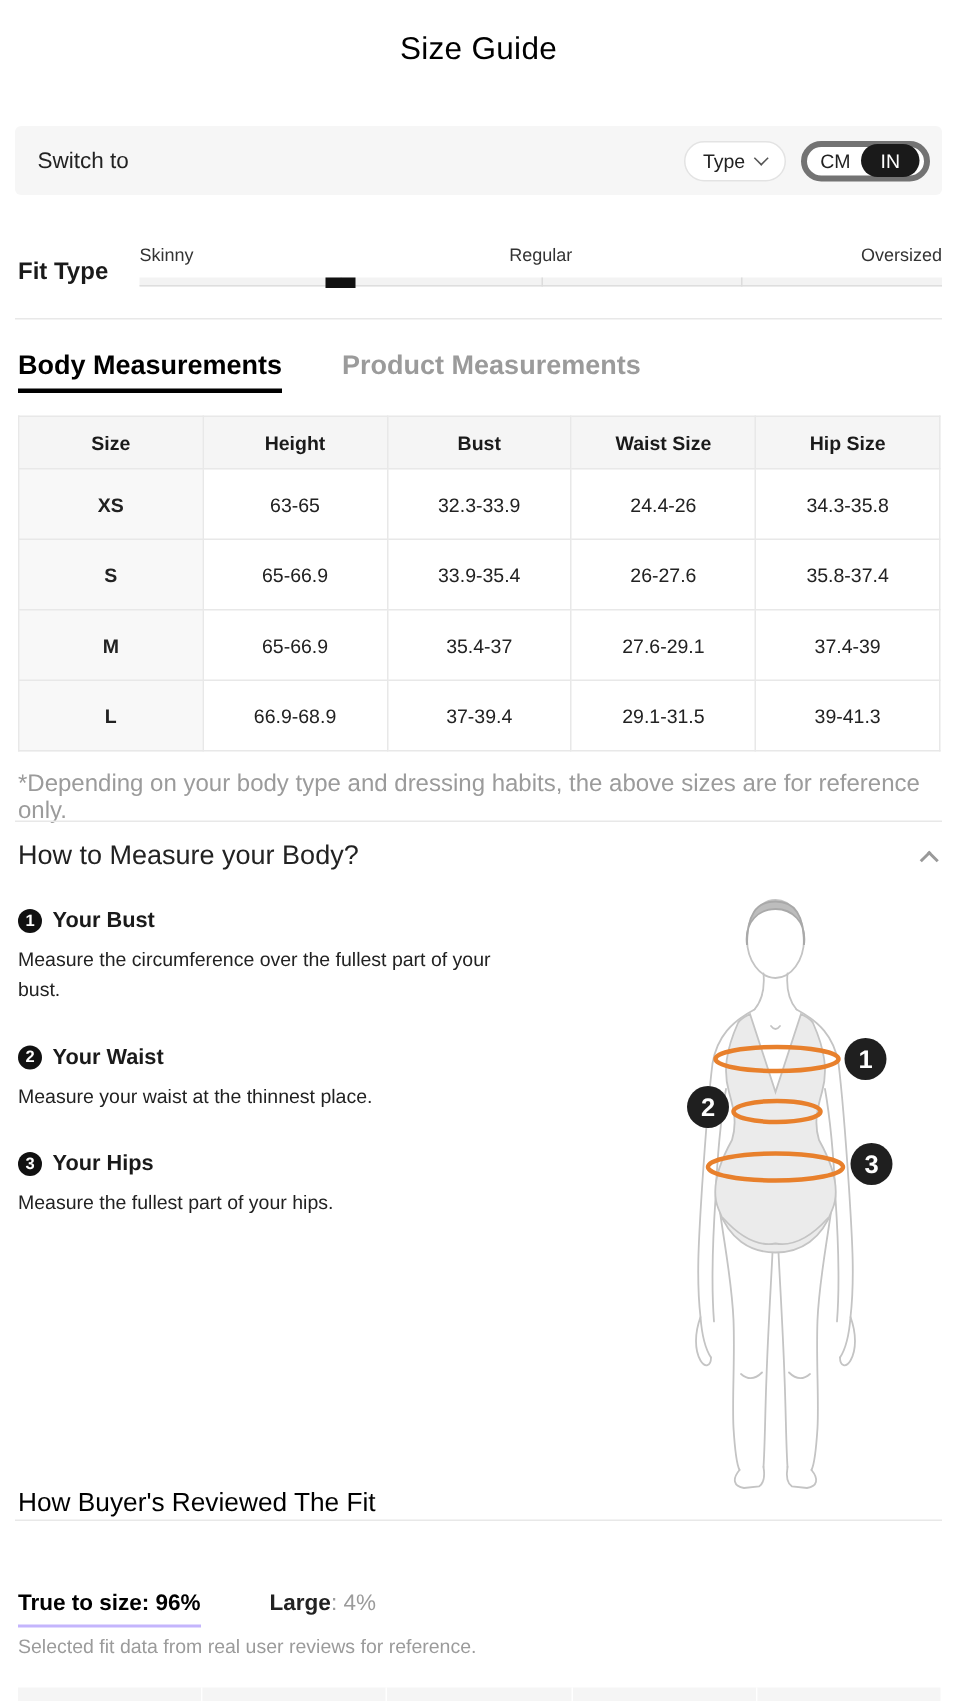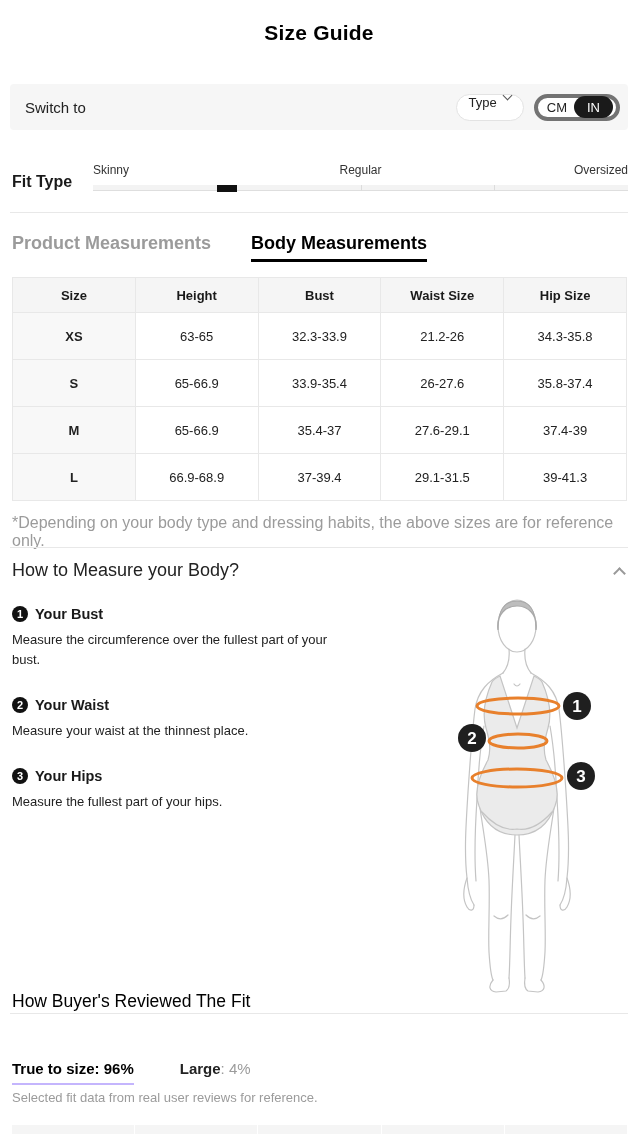--- a/index.html
+++ b/index.html
@@ -2,29 +2,29 @@
 <html><head>
 <meta charset="utf-8">
 <style>
   * { margin:0; padding:0; box-sizing:border-box; }
   html,body { background:#fff; }
   body { font-family:"Liberation Sans","DejaVu Sans",sans-serif; color:#222; }
   .page { position:relative; width:638px; height:1134px; background:#fff; overflow:hidden; }
 
   
   .page-title { position:absolute; top:21px; left:0; width:100%; text-align:center;
-    font-size:21px; font-weight:700; color:#000; letter-spacing:.2px; }
+    font-size:21px; font-weight:400; color:#000; letter-spacing:.2px; }
 
   
   .switch-bar { position:absolute; top:84px; left:10px; right:10px; height:46px;
     background:#f6f6f6; border-radius:4px; display:flex; align-items:center; padding:0 8px 0 15px; }
   .switch-label { font-size:15px; color:#222; flex:0 0 auto; }
   .switch-spacer { flex:1; }
   .pill-btn { height:27px; background:#fff; border:1px solid #e3e3e3; border-radius:14px;
-    display:inline-flex; align-items:flex-start; padding:0 12px; margin-left:10px; cursor:pointer; }
+    display:inline-flex; align-items:center; padding:0 12px; margin-left:10px; cursor:pointer; }
   .pill-btn .lbl { font-size:13px; color:#222; }
   .chev-down { display:inline-block; width:7px; height:7px; border-right:1.5px solid #555;
     border-bottom:1.5px solid #555; transform:rotate(45deg); margin:-3px 0 0 7px; }
   .unit-toggle { height:27px; background:#fff; border:4px solid #737373; border-radius:14px;
     display:inline-flex; align-items:center; padding:0 3px 0 9px; margin-left:10px; }
   .unit-off { font-size:13px; color:#222; margin-right:7px; cursor:pointer; }
   .unit-on { min-width:39px; height:22px; background:#1a1a1a; border-radius:11px; color:#fff;
     font-size:13px; font-weight:400; display:inline-flex; align-items:center; justify-content:center; cursor:pointer; }
 
   
@@ -126,40 +126,40 @@
         <span class="tick t50"></span>
         <span class="tick t75"></span>
         <span class="thumb" style="left: 25%;"></span>
       </div>
     </div>
   </div>
 
   <div class="divider div-1"></div>
 
   <div class="tabs">
+    <span class="tab active">Body Measurements</span>
     <span class="tab inactive">Product Measurements</span>
-    <span class="tab active">Body Measurements</span>
   </div>
 
   <table class="size-table">
     <thead>
       <tr>
         <th>Size</th>
         <th>Height</th>
         <th>Bust</th>
         <th>Waist Size</th>
         <th>Hip Size</th>
       </tr>
     </thead>
     <tbody>
       <tr>
         <td class="size-col">XS</td>
         <td>63-65</td>
         <td>32.3-33.9</td>
-        <td>21.2-26</td>
+        <td>24.4-26</td>
         <td>34.3-35.8</td>
       </tr>
       <tr>
         <td class="size-col">S</td>
         <td>65-66.9</td>
         <td>33.9-35.4</td>
         <td>26-27.6</td>
         <td>35.8-37.4</td>
       </tr>
       <tr>

